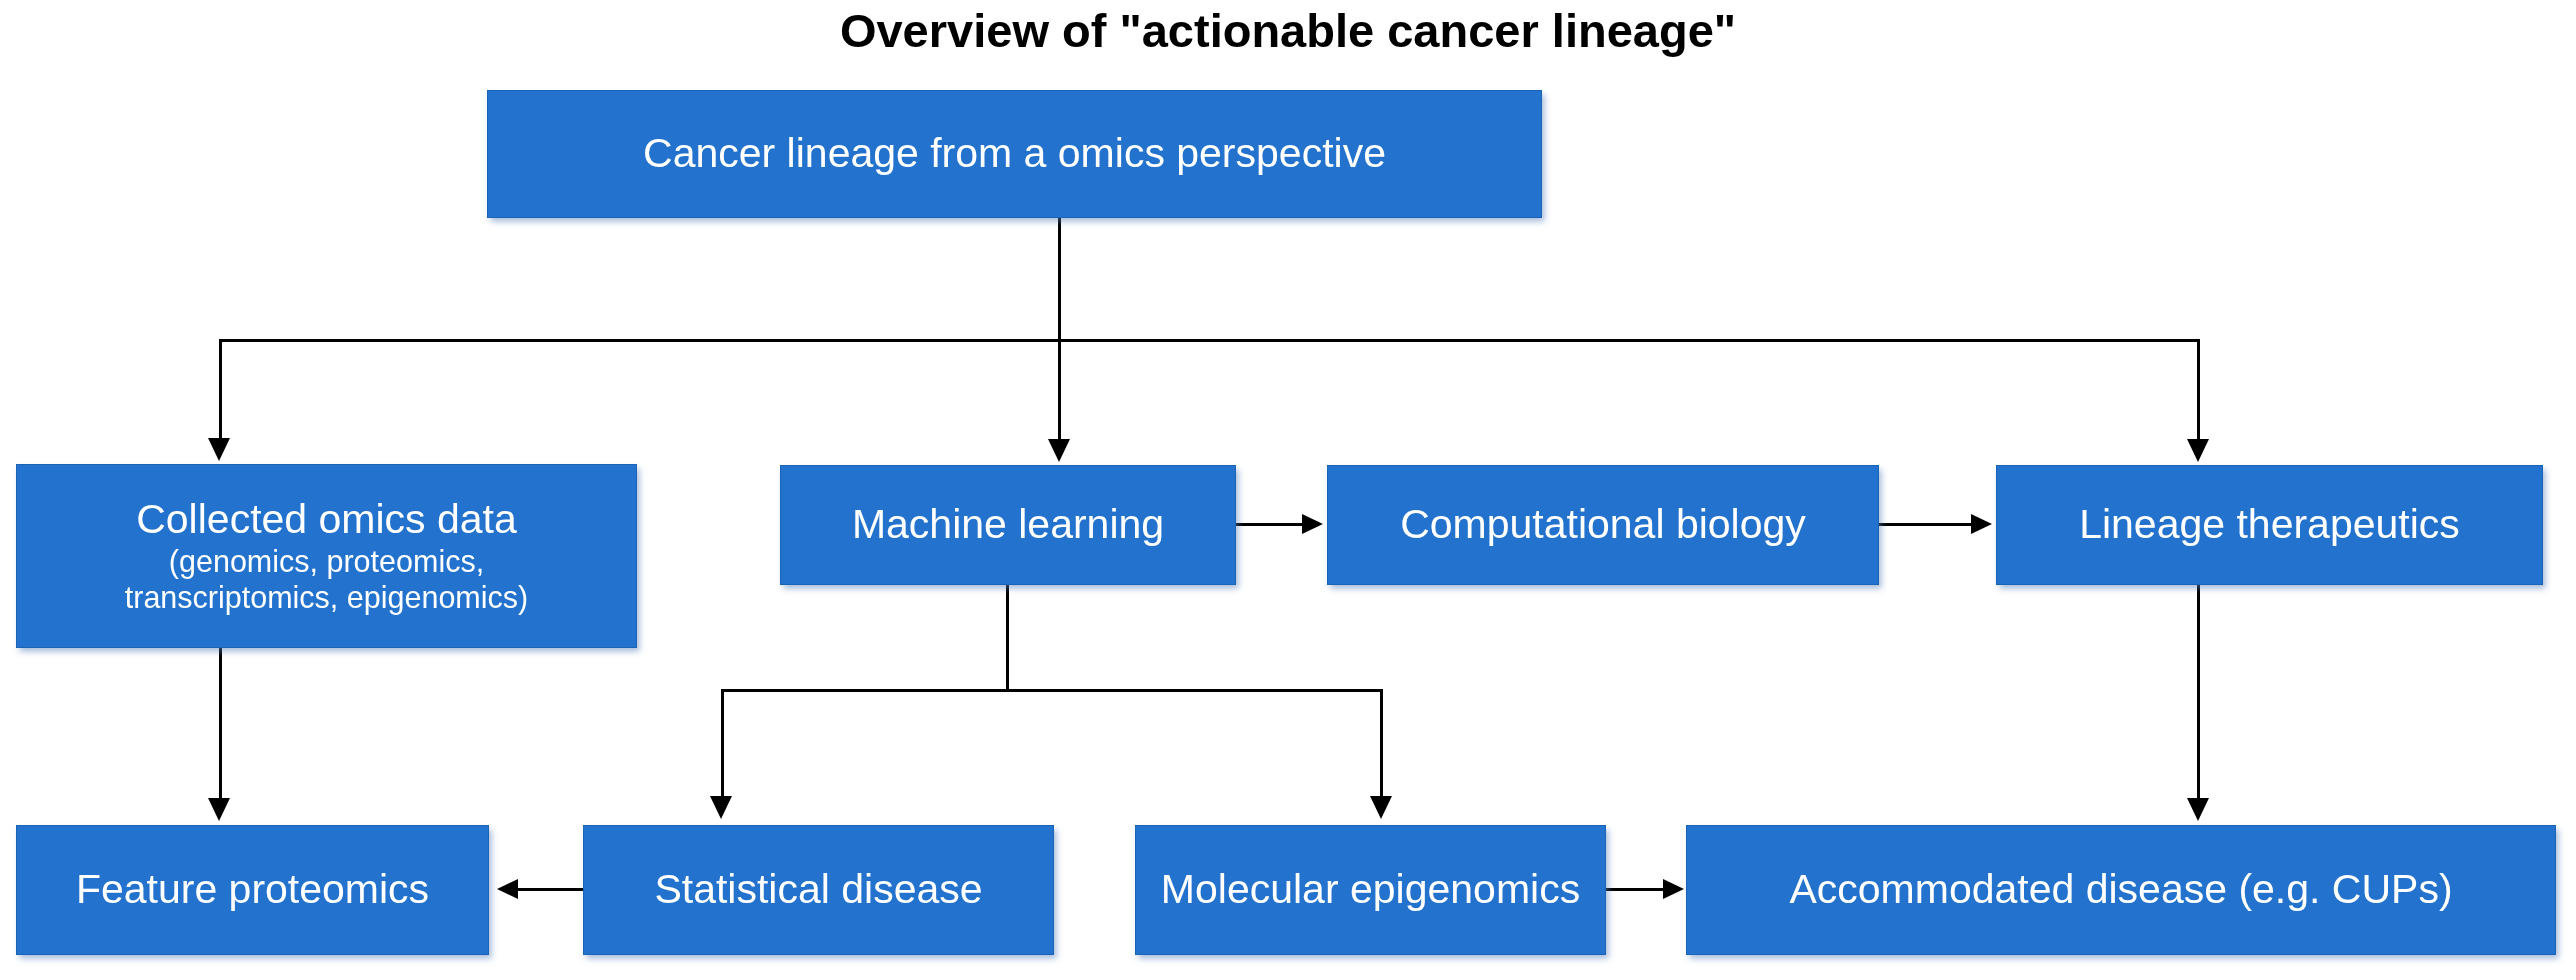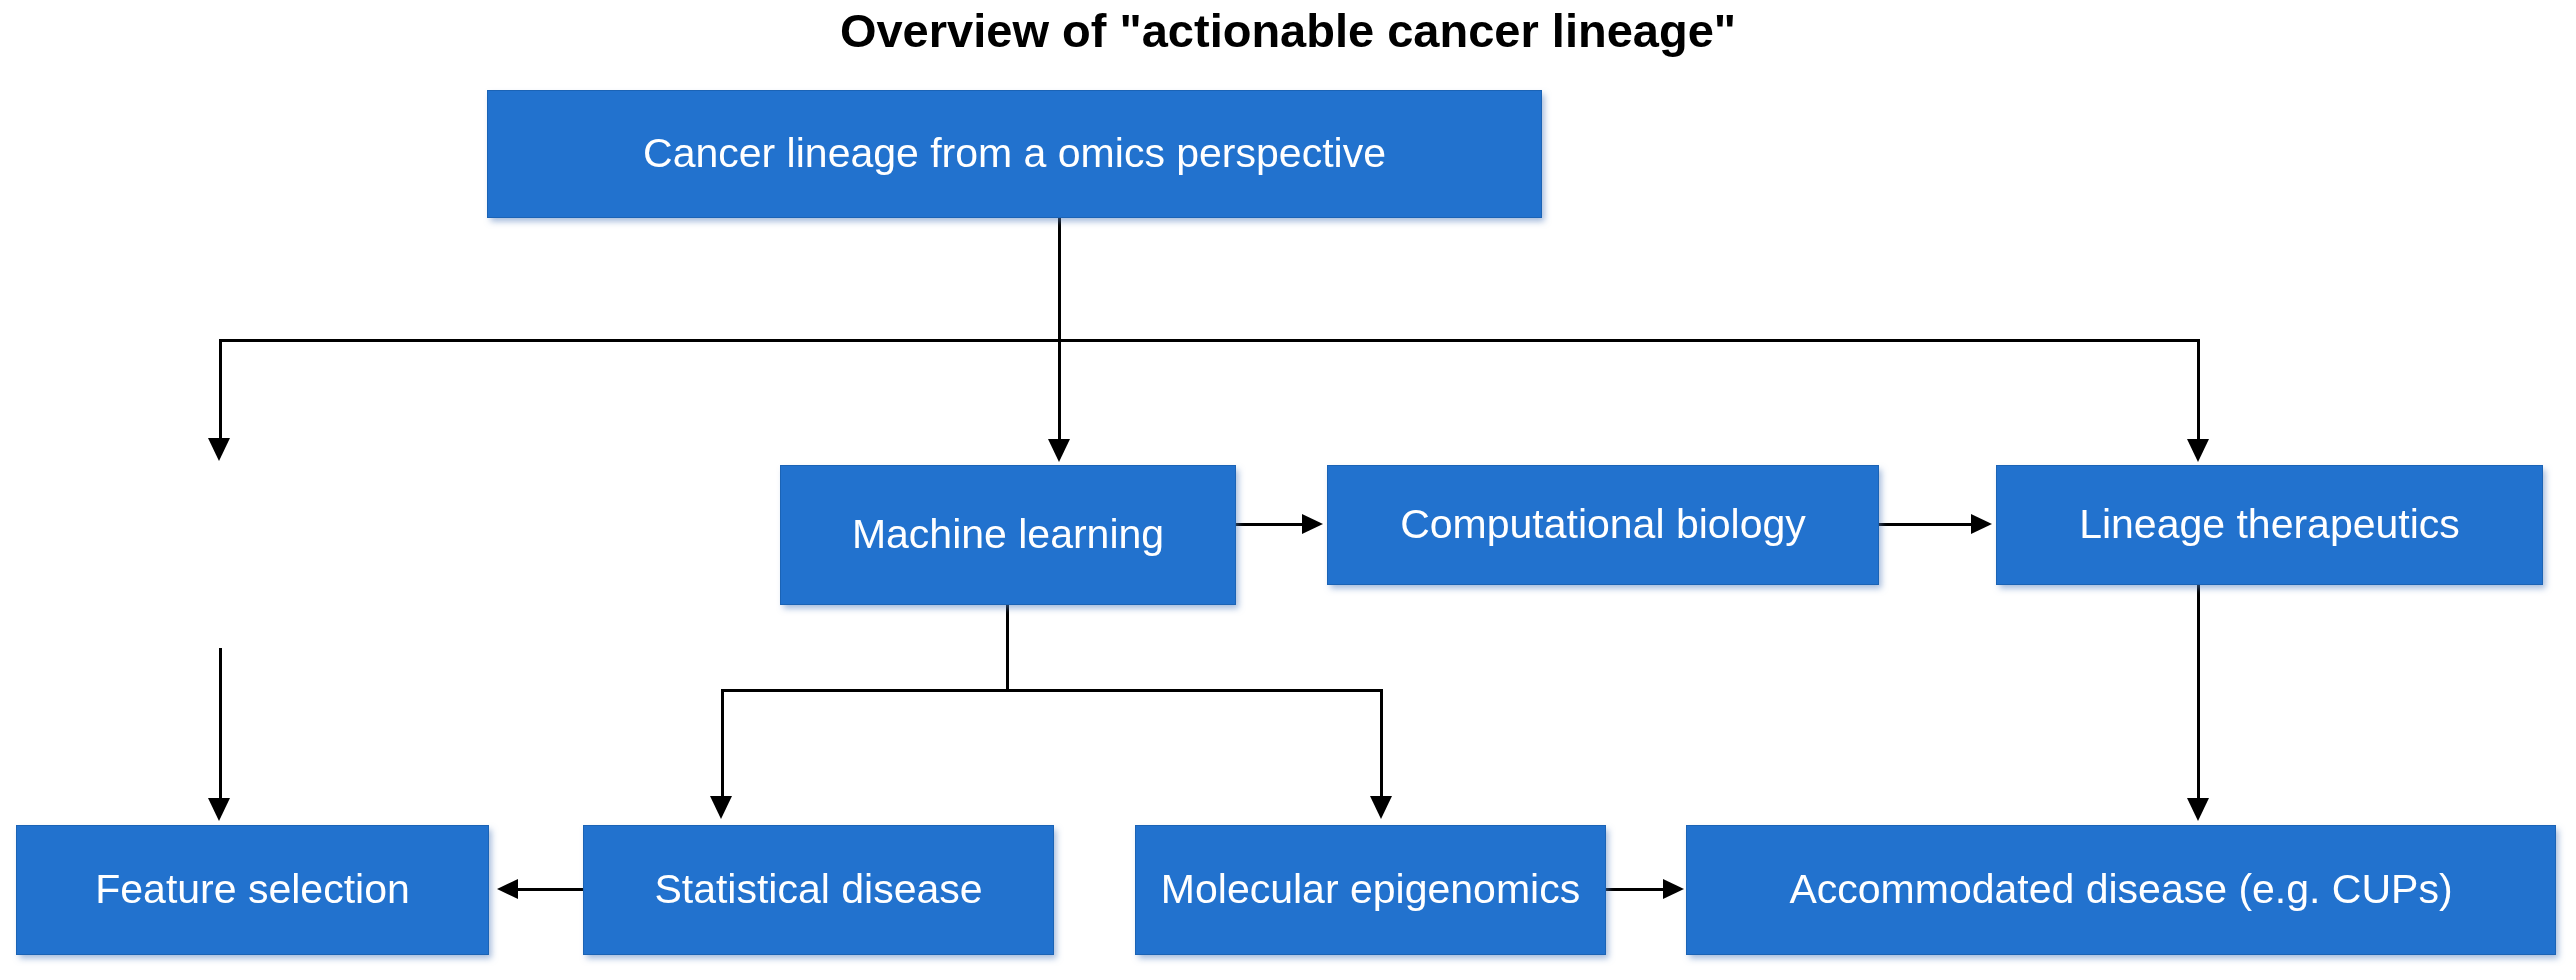--- a/index.html
+++ b/index.html
@@ -143,35 +143,40 @@
   <div class="conn h" style="left:518px; top:888px; width:66px;"></div>
   <div class="arrowhead left" style="left:497px; top:879px;"></div>
 
   <div class="conn h" style="left:1606px; top:888px; width:61px;"></div>
   <div class="arrowhead right" style="left:1663px; top:879px;"></div>
 
   <div class="node" style="left:487px; top:90px; width:1055px; height:128px;">
     <span class="title-line">Cancer lineage from a omics perspective</span>
   </div>
 
+  <div class="node multi" style="left:16px; top:464px; width:621px; height:184px;">
+    <span class="title-line">Collected omics data</span>
+    <span class="sub-line">(genomics, proteomics,</span>
+    <span class="sub-line">transcriptomics, epigenomics)</span>
+  </div>
 
-  <div class="node" style="left:780px; top:465px; width:456px; height:140px;">
+  <div class="node" style="left:780px; top:465px; width:456px; height:120px;">
     <span class="title-line">Machine learning</span>
   </div>
 
   <div class="node" style="left:1996px; top:465px; width:547px; height:120px;">
     <span class="title-line">Lineage therapeutics</span>
   </div>
 
   <div class="node" style="left:1327px; top:465px; width:552px; height:120px;">
     <span class="title-line">Computational biology</span>
   </div>
 
   <div class="node" style="left:16px; top:825px; width:473px; height:130px;">
-    <span class="title-line">Feature selection</span>
+    <span class="title-line">Feature proteomics</span>
   </div>
 
   <div class="node" style="left:583px; top:825px; width:471px; height:130px;">
     <span class="title-line">Statistical disease</span>
   </div>
 
   <div class="node" style="left:1135px; top:825px; width:471px; height:130px;">
     <span class="title-line">Molecular epigenomics</span>
   </div>
 

